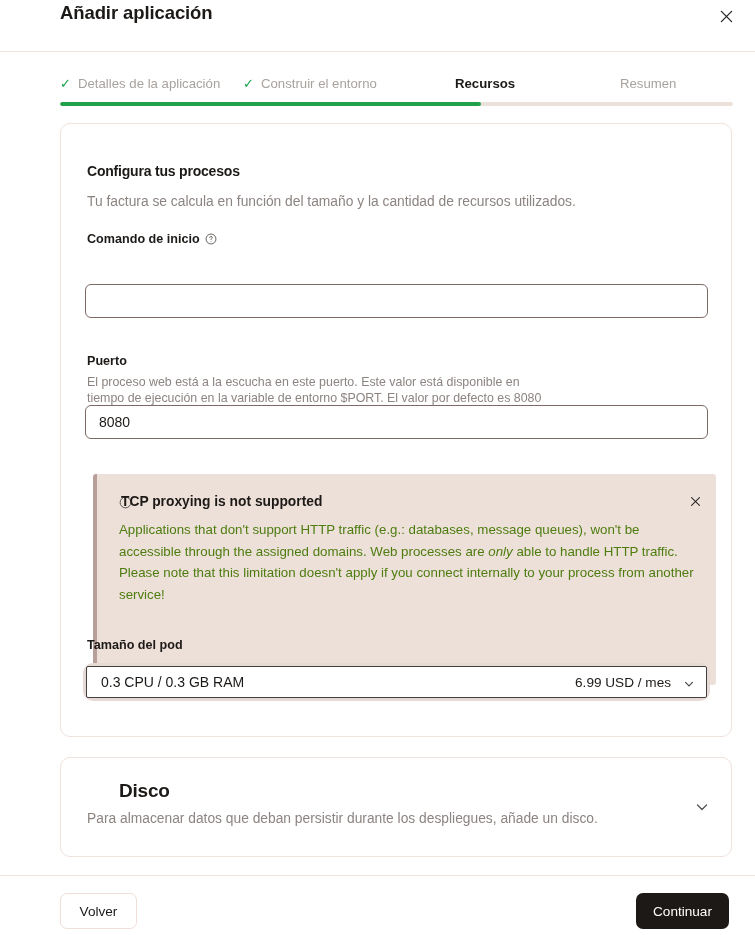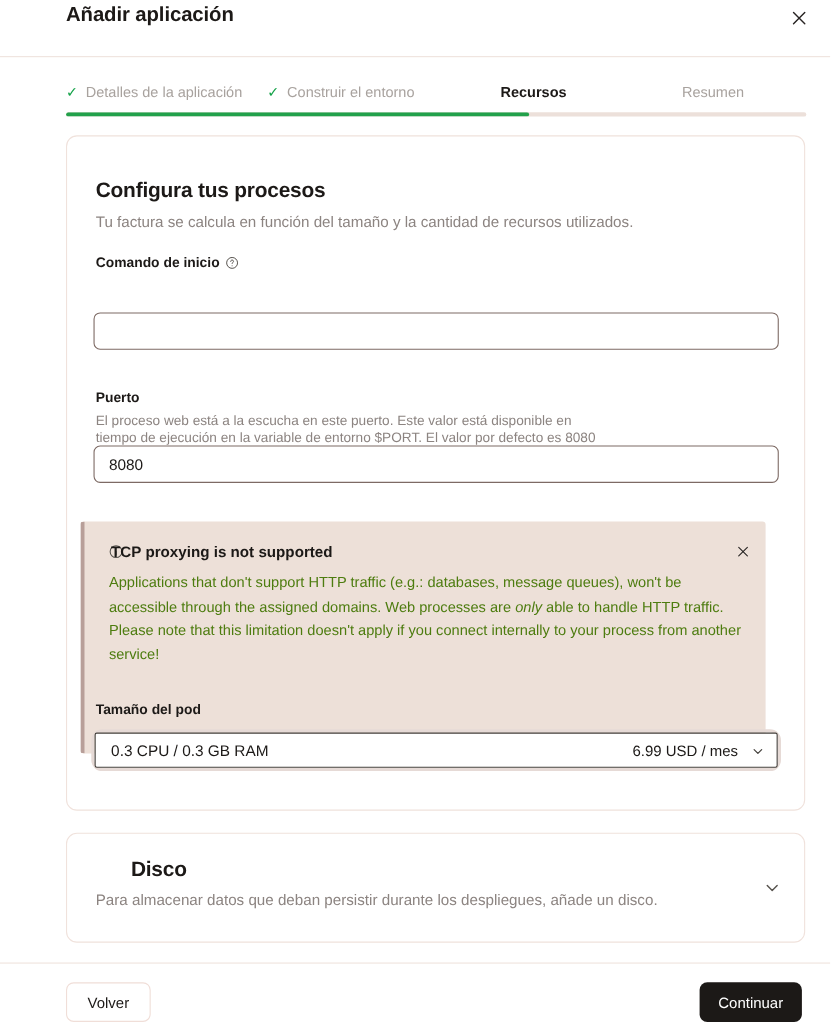--- a/index.html
+++ b/index.html
@@ -82,21 +82,21 @@
     width: 672px;
     background: #ffffff;
     border: 1px solid #f0e2dc;
     border-radius: 10px;
   }
   .card-processes { top: 15px; height: 614px; }
   .card-disk { top: 649px; height: 100px; }
 
   .sec-title {
     position: absolute; left: 26px; top: 39px;
-    font-size: 19px; font-weight: 700; color: #1c1917;
+    font-size: 14px; font-weight: 700; color: #1c1917;
     letter-spacing: -0.2px;
   }
   .sec-sub {
     position: absolute; left: 26px; top: 70px;
     font-size: 13.8px; color: #8c8481;
   }
 
   .field-label {
     position: absolute; left: 26px;
     font-size: 12.6px; font-weight: 700; color: #1c1917;
@@ -120,21 +120,21 @@
     background: #ffffff;
     font-family: "Liberation Sans", sans-serif;
     font-size: 14px; color: #1c1917;
     padding: 12px 13px;
     outline: none;
   }
   .text-input::placeholder { color: #b7afab; }
 
   
   .alert {
-    position: absolute; left: 12px; top: 350px;
+    position: absolute; left: 32px; top: 350px;
     width: 623px; height: 211px;
     background: #ede0d8;
     border-left: 4px solid #b89f99;
     border-radius: 3px;
   }
   .alert-title {
     position: absolute; left: 24px; top: 20px;
     font-size: 13.8px; font-weight: 700; color: #1c1917;
   }
   .alert-info-icon {

